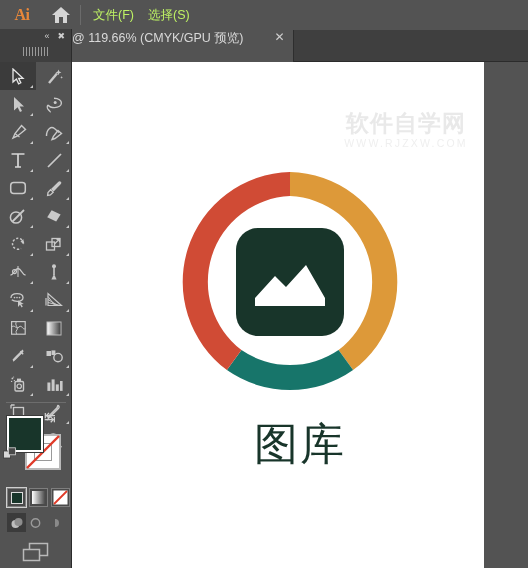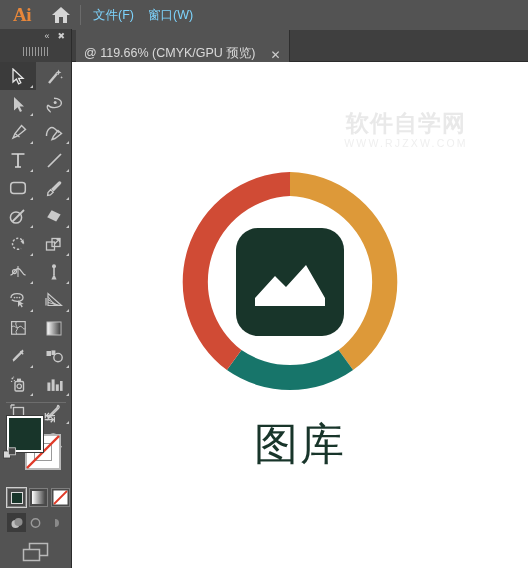--- a/index.html
+++ b/index.html
@@ -16,54 +16,55 @@
   .menubar {
     position: absolute; left: 0; top: 0;
     width: 528px; height: 30px;
     background: #535353;
     display: flex; align-items: center;
   }
   .ai-logo {
     width: 44px; height: 30px;
     display: flex; align-items: center; justify-content: center;
     color: #E8873A;
-    font-size: 19px; font-weight: bold;
+    font-size: 16px; font-weight: bold;
     font-family: "Liberation Serif", serif;
     letter-spacing: -0.5px;
   }
   .home-btn {
     width: 34px; height: 30px;
     display: flex; align-items: center; justify-content: center;
   }
   .menu-sep {
     width: 1px; height: 20px; background: #6b6b6b; margin: 0 5px 0 2px;
   }
   .menu-items { display: flex; align-items: center; }
   .menu-item {
-    color: #7dd3fc;
+    color: #bef264;
     font-size: 12.5px;
     padding: 4px 7px;
     white-space: nowrap;
     cursor: default;
   }
 
   
   .tabbar {
     position: absolute; left: 0; top: 30px;
     width: 528px; height: 32px;
     background: #3f3f3f;
     border-bottom: 1px solid #2b2b2b;
   }
   .doc-tab {
-    position: absolute; left: 76px; top: 0;
+    position: absolute; left: 64px; top: 0;
     height: 32px;
     background: #535353;
-    display: flex; align-items: flex-end;
+    display: flex; align-items: flex-start;
     padding: 0 6px 0 8px;
     border-right: 1px solid #2e2e2e;
+    gap: 16px;
   }
   .doc-tab-label {
     color: #d9d9d9; font-size: 12.5px; white-space: nowrap;
   }
   .doc-tab-close {
     color: #d0d0d0; font-size: 12px; margin-left: 13px;
     width: 14px; text-align: center; cursor: pointer;
   }
 
   
@@ -171,21 +172,21 @@
   .draw-btn.sel { background: #3b3b3b; }
 
   .screen-mode {
     position: absolute; left: 0; top: 478px; width: 72px; height: 26px;
     display: flex; align-items: center; justify-content: center; cursor: pointer;
   }
 
   
   .canvas {
     position: absolute; left: 72px; top: 62px;
-    width: 456px; height: 506px;
+    width: 412px; height: 506px;
     background: #ffffff;
     overflow: hidden;
   }
   .watermark {
     position: absolute; left: 244px; top: 50px;
     width: 180px; text-align: center;
     user-select: none; pointer-events: none;
   }
   .wm-cn {
     font-size: 23px; color: #e9e9e9; letter-spacing: 1px;
@@ -220,21 +221,21 @@
   <div class="menubar">
     <div class="ai-logo">Ai</div>
     <div class="home-btn">
       <svg width="20" height="18" viewBox="0 0 20 18">
         <path d="M10 1 L19 9 L16 9 L16 17 L12 17 L12 11 L8 11 L8 17 L4 17 L4 9 L1 9 Z" fill="#d5d5d5"></path>
       </svg>
     </div>
     <div class="menu-sep"></div>
     <div class="menu-items">
       <div class="menu-item">文件(F)</div>
-      <div class="menu-item">窗口(W)</div>
+      <div class="menu-item">选择(S)</div>
     </div>
   </div>
 
   <div class="tabbar">
     <div class="doc-tab">
       <span class="doc-tab-label">@ 119.66% (CMYK/GPU 预览)</span>
       <span class="doc-tab-close">✕</span>
     </div>
   </div>
 

